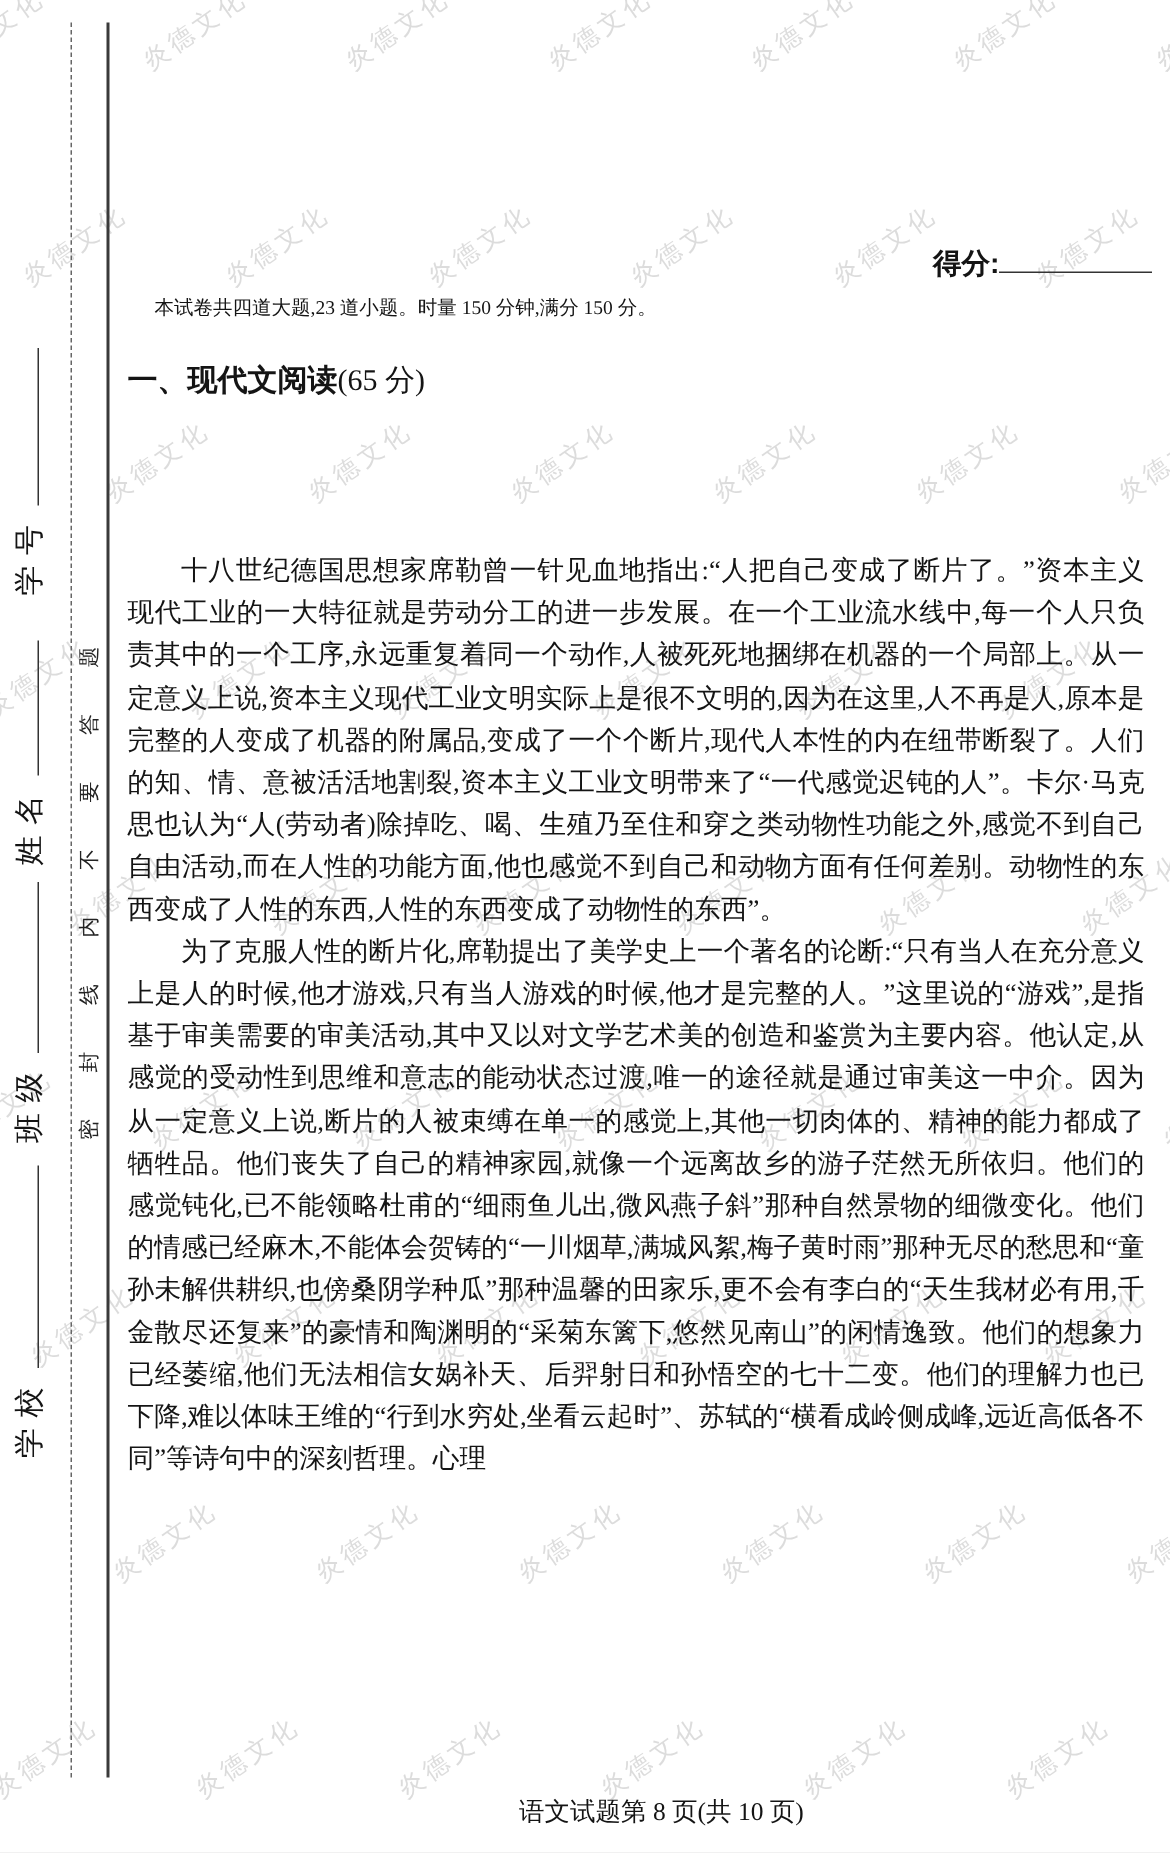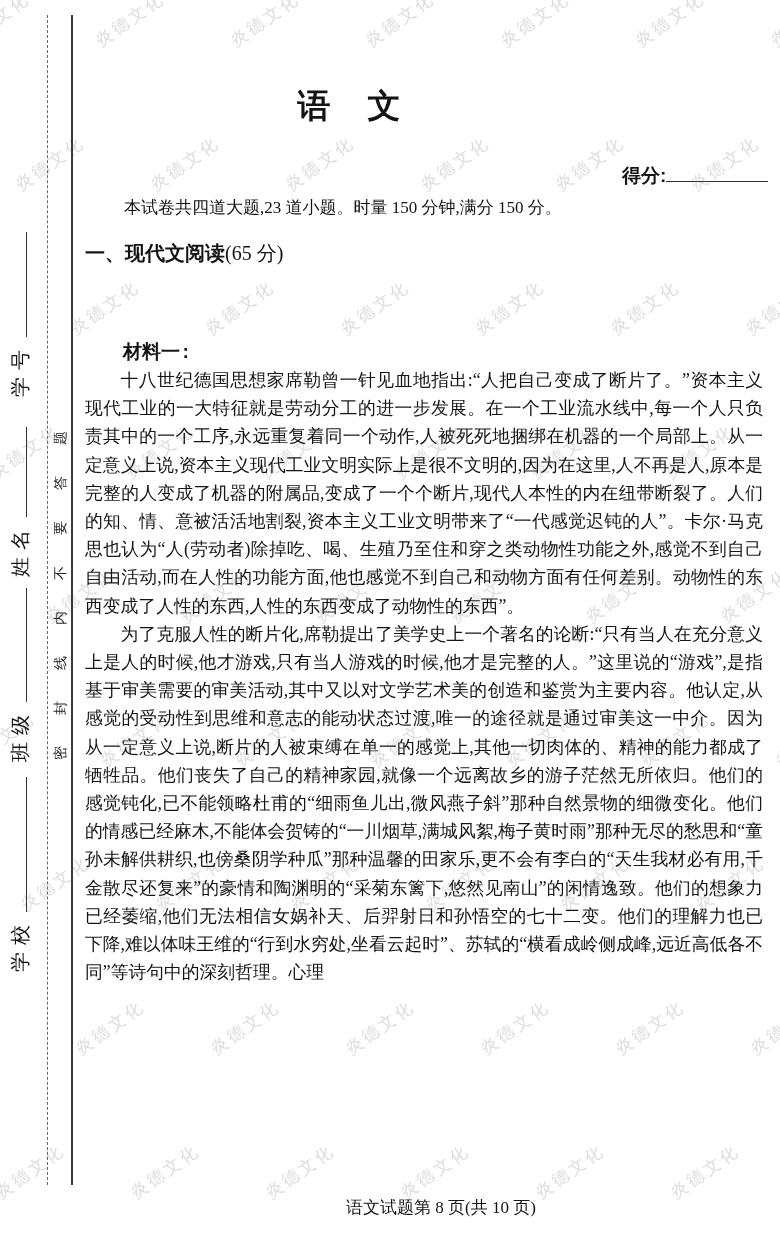--- a/index.html
+++ b/index.html
@@ -37,21 +37,21 @@
     font-size:34px;font-weight:bold;letter-spacing:7px;z-index:4;
   }
   .subject-title{
     position:absolute;top:84px;left:0;width:700px;text-align:center;
     font-size:33px;font-weight:bold;letter-spacing:2px;z-index:4;
   }
   .score{position:absolute;top:163px;left:622px;font-size:19px;font-weight:bold;z-index:4;
          font-family:Liberation Sans, sans-serif;}
   .score .blank{display:inline-block;width:102px;height:14px;border-bottom:1.5px solid #333;}
   .instructions{
-    position:absolute;top:196px;left:90px;width:678px;font-size:17px;
+    position:absolute;top:196px;left:77px;width:678px;font-size:13px;
     text-indent:2em;z-index:4;
   }
   
   .h-main{position:absolute;top:240px;left:85px;width:678px;font-size:20px;z-index:4;}
   .h-sub {position:absolute;top:273px;left:85px;width:678px;font-size:20px;z-index:4;}
   .h-main .b,.h-sub .b,.material .b{
     font-weight:bold;font-family:Liberation Mono, monospace;
   }
   .task{position:absolute;top:307px;left:85px;width:678px;font-size:19px;text-indent:2em;z-index:4;}
   .material{position:absolute;top:339px;left:85px;width:678px;font-size:19px;text-indent:2em;z-index:4;}
@@ -131,33 +131,31 @@
     </div>
 
   <div class="rule dotted"></div>
   <div class="rule solid"></div>
 
   <div class="rot stud-fields"><span class="fld" style="margin-left: 213px;"><span class="fld-label">学校</span><span class="fld-line" style="width: 135px; margin-left: 6px;"></span></span><span class="fld" style="margin-left: 15px;"><span class="fld-label">班级</span><span class="fld-line" style="width: 114px; margin-left: 6px;"></span></span><span class="fld" style="margin-left: 11px;"><span class="fld-label">姓名</span><span class="fld-line" style="width: 90px; margin-left: 6px;"></span></span><span class="fld" style="margin-left: 30px;"><span class="fld-label">学号</span><span class="fld-line" style="width: 105px; margin-left: 6px;"></span></span></div>
 
   <div class="rot seal-note">密封线内不要答题</div>
 
 
-  <div class="subject-title">语　文</div>
 
   <div class="score">
     <span>得分:</span><span class="blank"></span>
   </div>
 
   <div class="instructions">本试卷共四道大题,23 道小题。时量 150 分钟,满分 150 分。</div>
 
   <div class="h-main"><span class="b">一、现代文阅读</span><span>(65 分)</span></div>
 
 
 
-  <div class="material"><span class="b">材料一:</span></div>
 
   <div class="passage">
       <p>十八世纪德国思想家席勒曾一针见血地指出:“人把自己变成了断片了。”资本主义现代工业的一大特征就是劳动分工的进一步发展。在一个工业流水线中,每一个人只负责其中的一个工序,永远重复着同一个动作,人被死死地捆绑在机器的一个局部上。从一定意义上说,资本主义现代工业文明实际上是很不文明的,因为在这里,人不再是人,原本是完整的人变成了机器的附属品,变成了一个个断片,现代人本性的内在纽带断裂了。人们的知、情、意被活活地割裂,资本主义工业文明带来了“一代感觉迟钝的人”。卡尔·马克思也认为“人(劳动者)除掉吃、喝、生殖乃至住和穿之类动物性功能之外,感觉不到自己自由活动,而在人性的功能方面,他也感觉不到自己和动物方面有任何差别。动物性的东西变成了人性的东西,人性的东西变成了动物性的东西”。</p>
       <p>为了克服人性的断片化,席勒提出了美学史上一个著名的论断:“只有当人在充分意义上是人的时候,他才游戏,只有当人游戏的时候,他才是完整的人。”这里说的“游戏”,是指基于审美需要的审美活动,其中又以对文学艺术美的创造和鉴赏为主要内容。他认定,从感觉的受动性到思维和意志的能动状态过渡,唯一的途径就是通过审美这一中介。因为从一定意义上说,断片的人被束缚在单一的感觉上,其他一切肉体的、精神的能力都成了牺牲品。他们丧失了自己的精神家园,就像一个远离故乡的游子茫然无所依归。他们的感觉钝化,已不能领略杜甫的“细雨鱼儿出,微风燕子斜”那种自然景物的细微变化。他们的情感已经麻木,不能体会贺铸的“一川烟草,满城风絮,梅子黄时雨”那种无尽的愁思和“童孙未解供耕织,也傍桑阴学种瓜”那种温馨的田家乐,更不会有李白的“天生我材必有用,千金散尽还复来”的豪情和陶渊明的“采菊东篱下,悠然见南山”的闲情逸致。他们的想象力已经萎缩,他们无法相信女娲补天、后羿射日和孙悟空的七十二变。他们的理解力也已下降,难以体味王维的“行到水穷处,坐看云起时”、苏轼的“横看成岭侧成峰,远近高低各不同”等诗句中的深刻哲理。心理</p>
     </div>
 
   <div class="page-footer">语文试题第 8 页(共 10 页)</div>
 
 </div>
 

